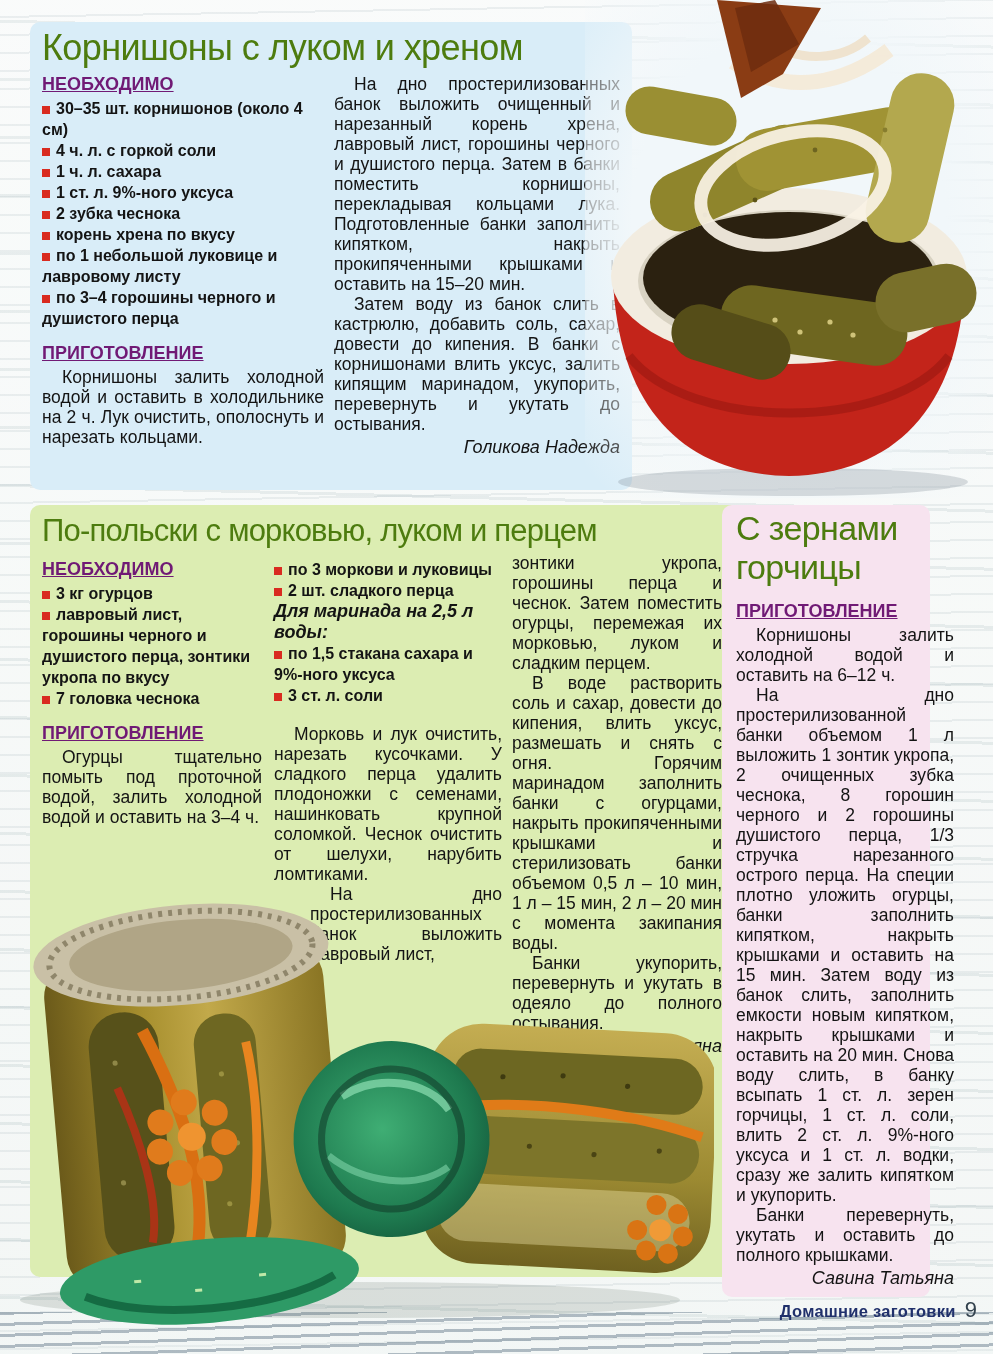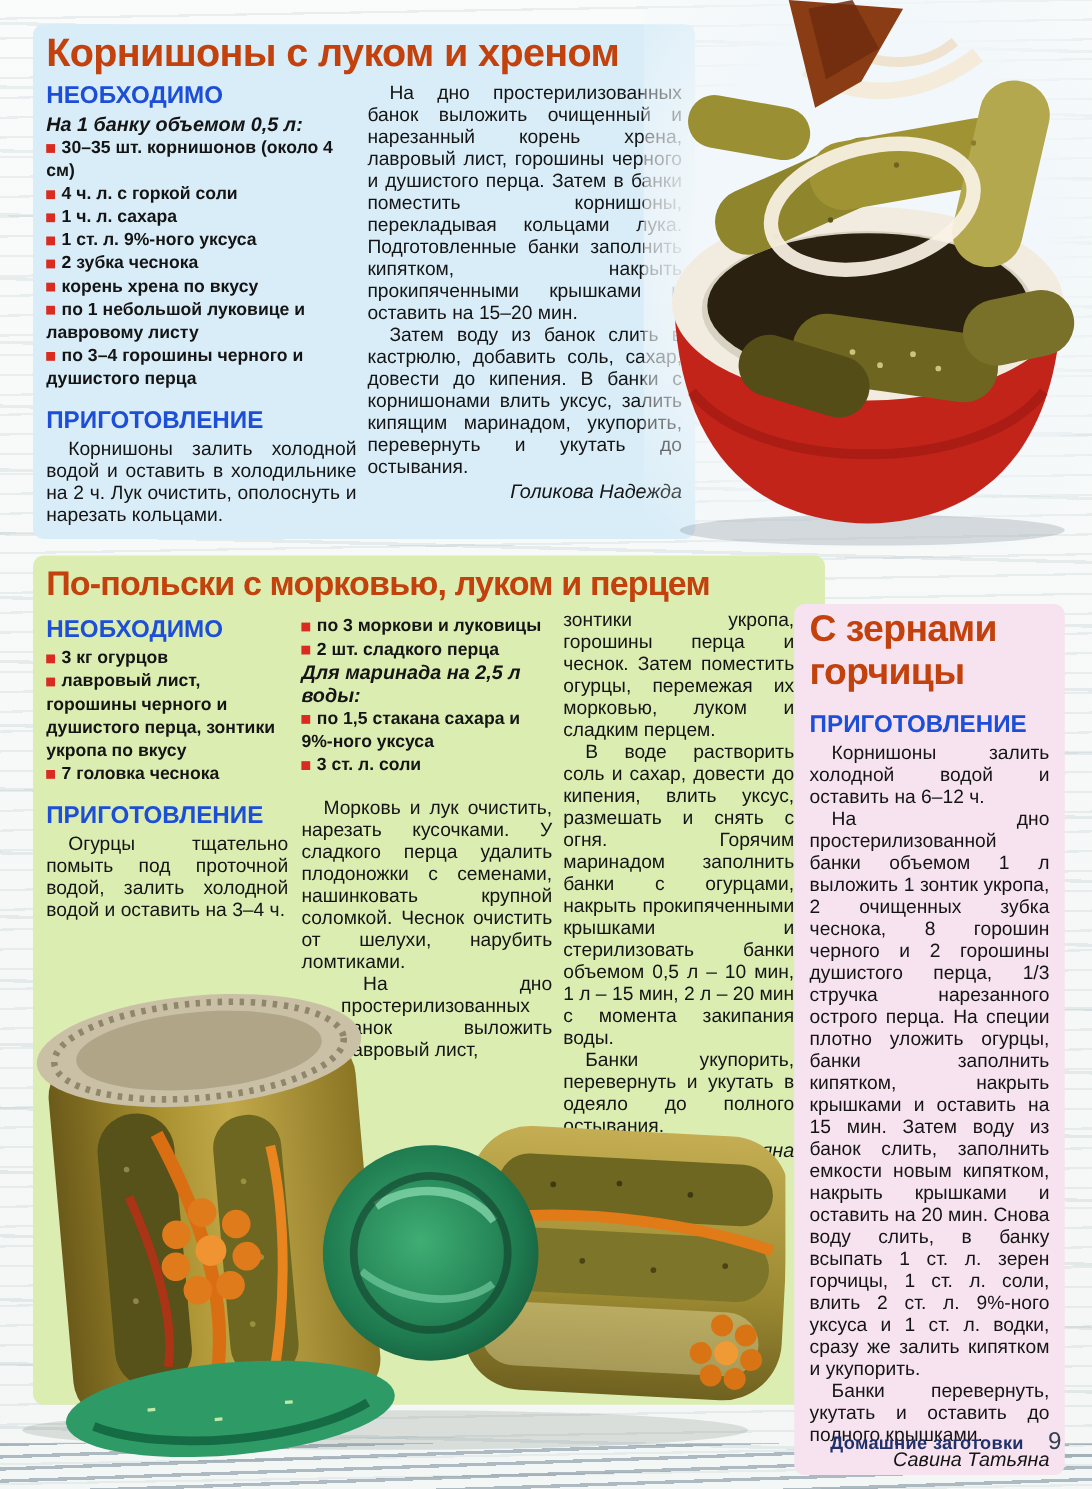--- a/index.html
+++ b/index.html
@@ -9,59 +9,58 @@
   .wood{position:absolute;inset:0;
         background:
          repeating-linear-gradient(179deg, rgba(255,255,255,0) 0 16px, rgba(150,168,175,.16) 16px 18px),
          repeating-linear-gradient(1.5deg, rgba(255,255,255,.45) 0 55px, rgba(185,198,203,.20) 55px 58px),
          linear-gradient(#f5f8f7,#eaf0ee);}
   .wood-bottom{position:absolute;left:0;right:0;bottom:0;height:42px;
         background:repeating-linear-gradient(178deg, rgba(70,95,115,.40) 0 3px, rgba(240,246,245,.15) 3px 11px);}
   .card{position:absolute;border-radius:10px;}
   #card1{left:30px;top:22px;width:602px;height:468px;background:#d9edf8;}
   #card2{left:30px;top:505px;width:720px;height:772px;background:#dcedb2;}
-  #card3{left:722px;top:505px;width:246px;height:792px;background:#f7e3ef;margin-top:44px;}
-  .h-title{font-weight:bold;color:#c2410c;letter-spacing:-0.6px;}
+  #card3{left:722px;top:505px;width:208px;height:792px;background:#f7e3ef;}
+  .h-title{font-weight:normal;color:#4d7c0f;letter-spacing:-0.6px;}
   #card1 .h-title{position:absolute;left:12px;top:5px;font-size:36px;white-space:nowrap;}
   #card2 .h-title{position:absolute;left:12px;top:8px;font-size:31px;letter-spacing:-0.8px;white-space:nowrap;}
   #card3 .h-title{position:absolute;left:14px;top:4px;font-size:34px;line-height:39px;}
-  .red-h{color:#1d4ed8;font-weight:bold;font-size:22px;margin-bottom:3px;}
+  .red-h{color:#701a75;font-weight:bold;font-size:18px;text-decoration:underline;margin-bottom:3px;}
   .prep-h{margin-top:14px;}
   .note{font-weight:bold;font-style:italic;font-size:18px;line-height:21px;}
   .ing{font-weight:bold;font-size:16px;line-height:21px;}
   .sq{display:inline-block;width:8px;height:8px;background:#d92b20;margin-right:6px;}
   .body-p{font-size:17.5px;line-height:20px;text-align:justify;text-indent:20px;}
   .body-p.cont{text-indent:0;}
   .author{font-style:italic;font-size:18px;text-align:right;margin-top:3px;}
   #card1 .colL{position:absolute;left:12px;top:52px;width:282px;}
   #card1 .colR{position:absolute;left:304px;top:52px;width:286px;}
   #card2 .colA{position:absolute;left:12px;top:54px;width:220px;}
   #card2 .colB{position:absolute;left:244px;top:54px;width:228px;}
   #card2 .colC{position:absolute;left:482px;top:48px;width:210px;}
   #card2 .colB .shifted{margin-left:36px;width:192px;}
   #card3 .content{position:absolute;left:14px;top:92px;width:218px;}
   #photo1{position:absolute;left:585px;top:0;width:408px;height:498px;}
   #photo2{position:absolute;left:0;top:856px;width:714px;height:470px;}
-  #footer{position:absolute;top:1297px;right:28px;display:flex;align-items:baseline;gap:22px;}
+  #footer{position:absolute;top:1297px;right:16px;display:flex;align-items:baseline;gap:9px;}
   .footer-label{font-weight:bold;font-size:16.5px;color:#20306b;letter-spacing:.3px;}
   .page-num{font-size:22px;color:#33424e;}
   .mt8{margin-top:8px;} .mt4{margin-top:4px;}
 </style>
 </head>
 <body>
 
 <div class="page">
   <div class="wood"></div>
   <div class="wood-bottom"></div>
 
   <div class="card" id="card1">
     <div class="h-title">Корнишоны с луком и хреном</div>
     <div class="colL">
       <div class="red-h">НЕОБХОДИМО</div>
-      <div class="note">На 1 банку объемом 0,5 л:</div>
       <div class="ing"><span class="sq"></span><span>30–35 шт. корнишонов (около 4 см)</span></div>
       <div class="ing"><span class="sq"></span><span>4 ч. л. с горкой соли</span></div>
       <div class="ing"><span class="sq"></span><span>1 ч. л. сахара</span></div>
       <div class="ing"><span class="sq"></span><span>1 ст. л. 9%-ного уксуса</span></div>
       <div class="ing"><span class="sq"></span><span>2 зубка чеснока</span></div>
       <div class="ing"><span class="sq"></span><span>корень хрена по вкусу</span></div>
       <div class="ing"><span class="sq"></span><span>по 1 небольшой луковице и лавровому листу</span></div>
       <div class="ing"><span class="sq"></span><span>по 3–4 горошины черного и душистого перца</span></div>
       <div class="red-h prep-h">ПРИГОТОВЛЕНИЕ</div>
       <div class="body-p">Корнишоны залить холодной водой и оставить в холодильнике на 2 ч. Лук очистить, ополоснуть и нарезать кольцами.</div>

